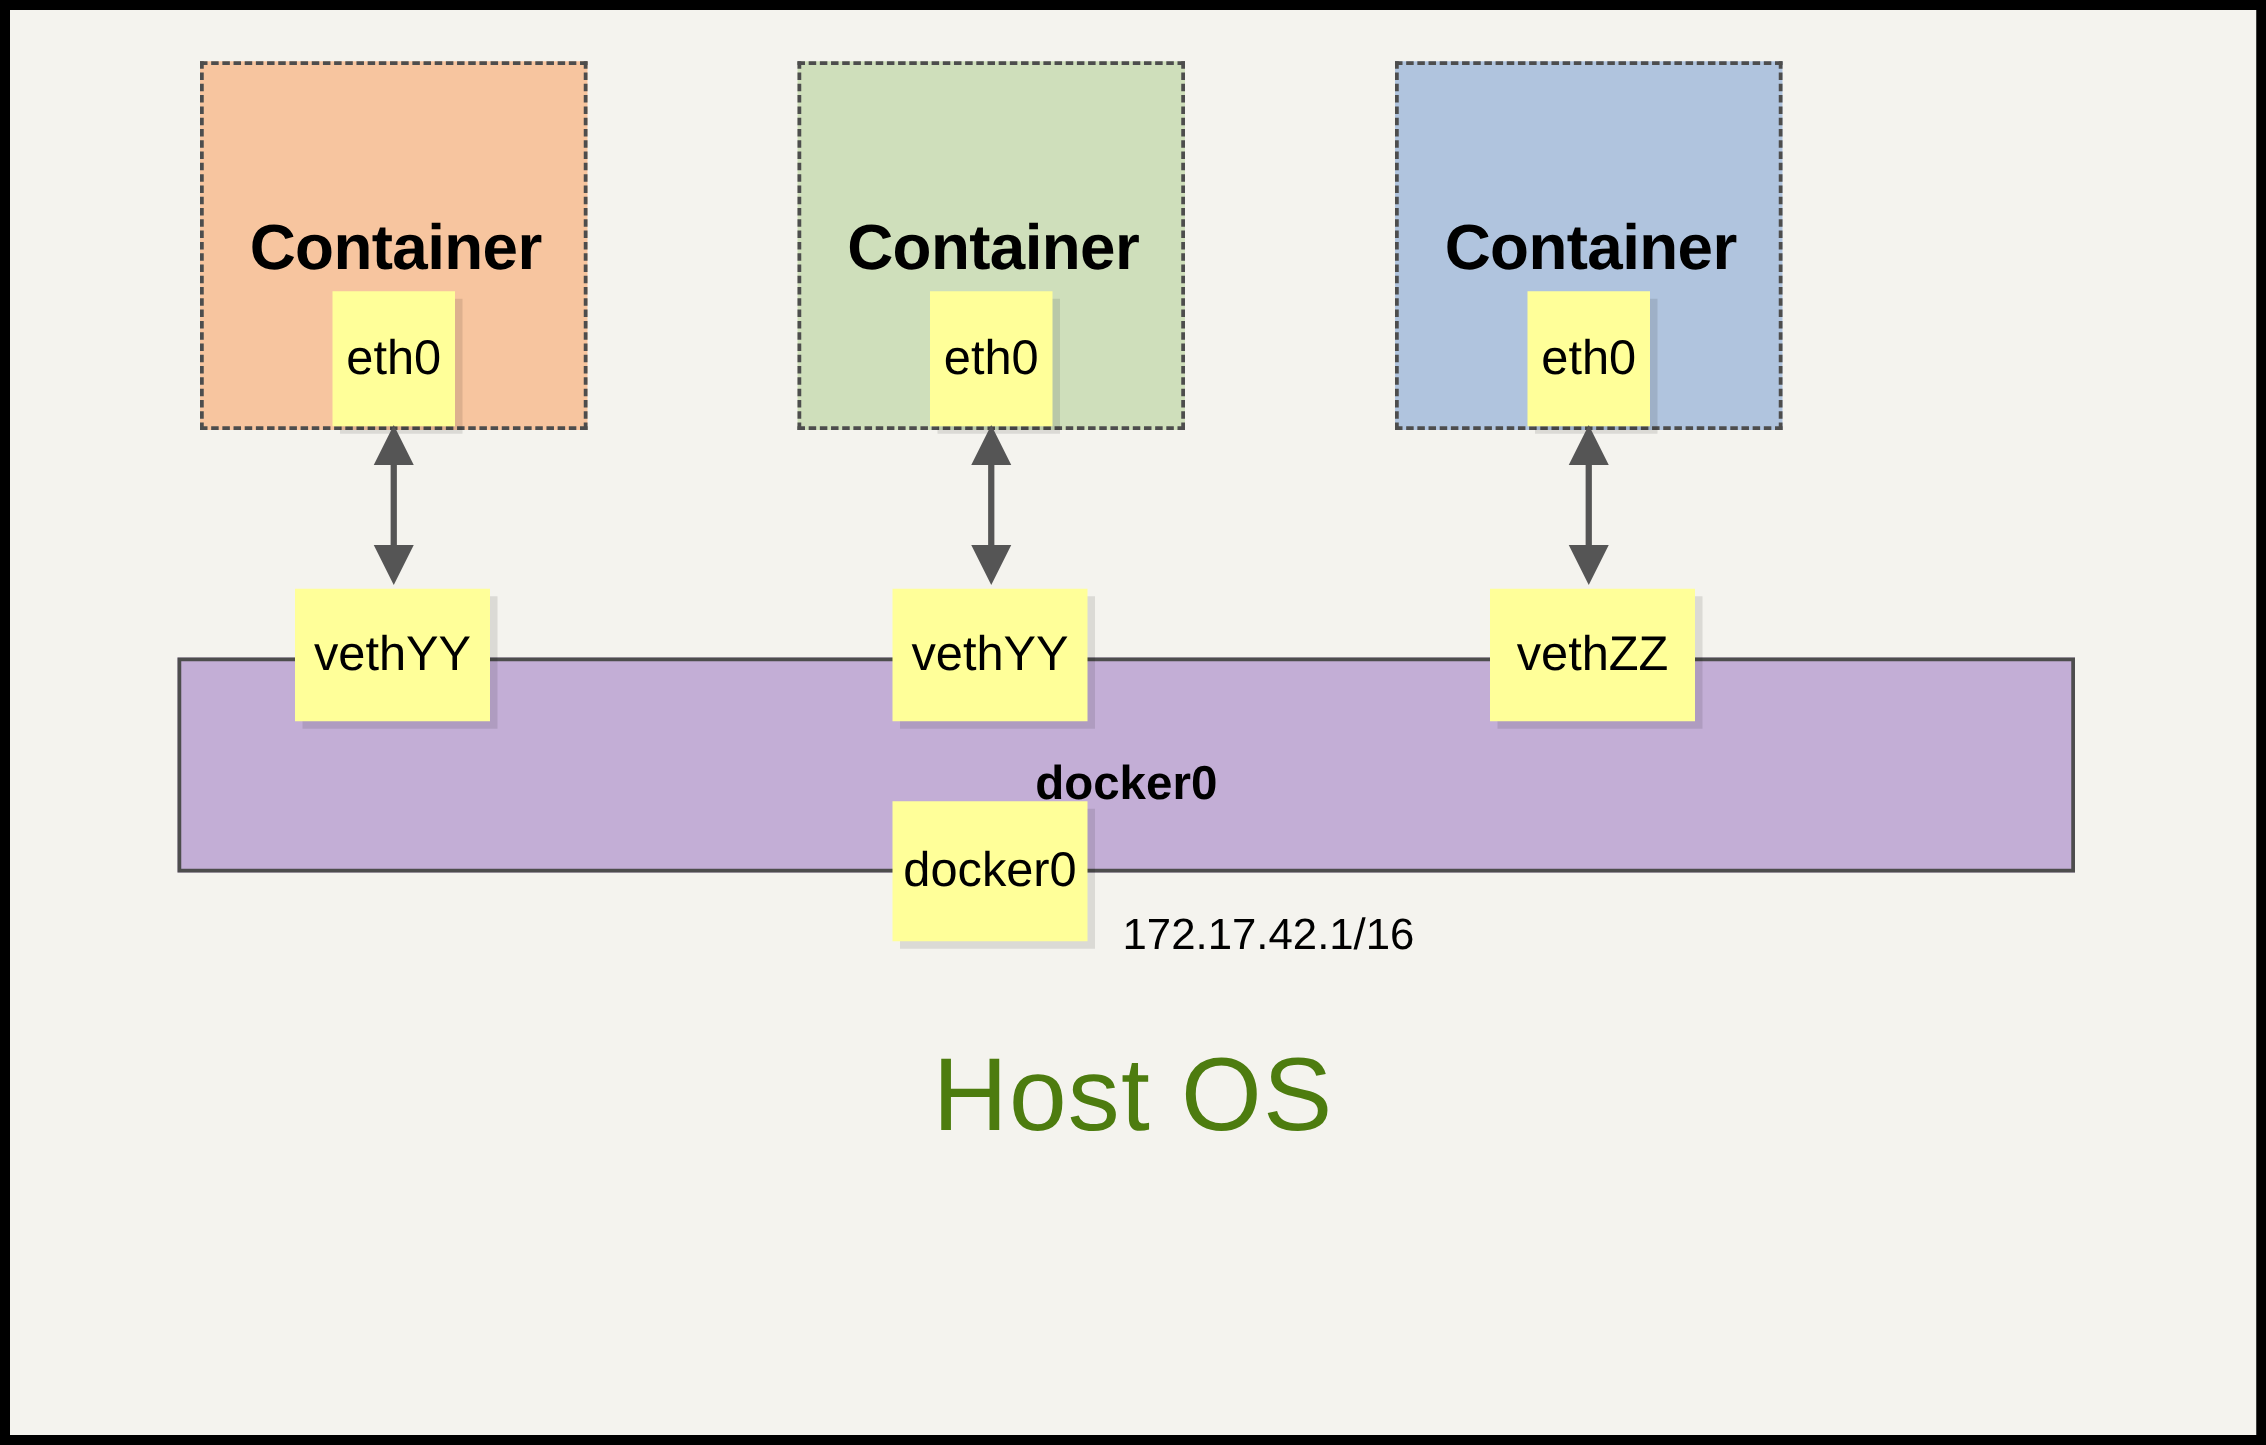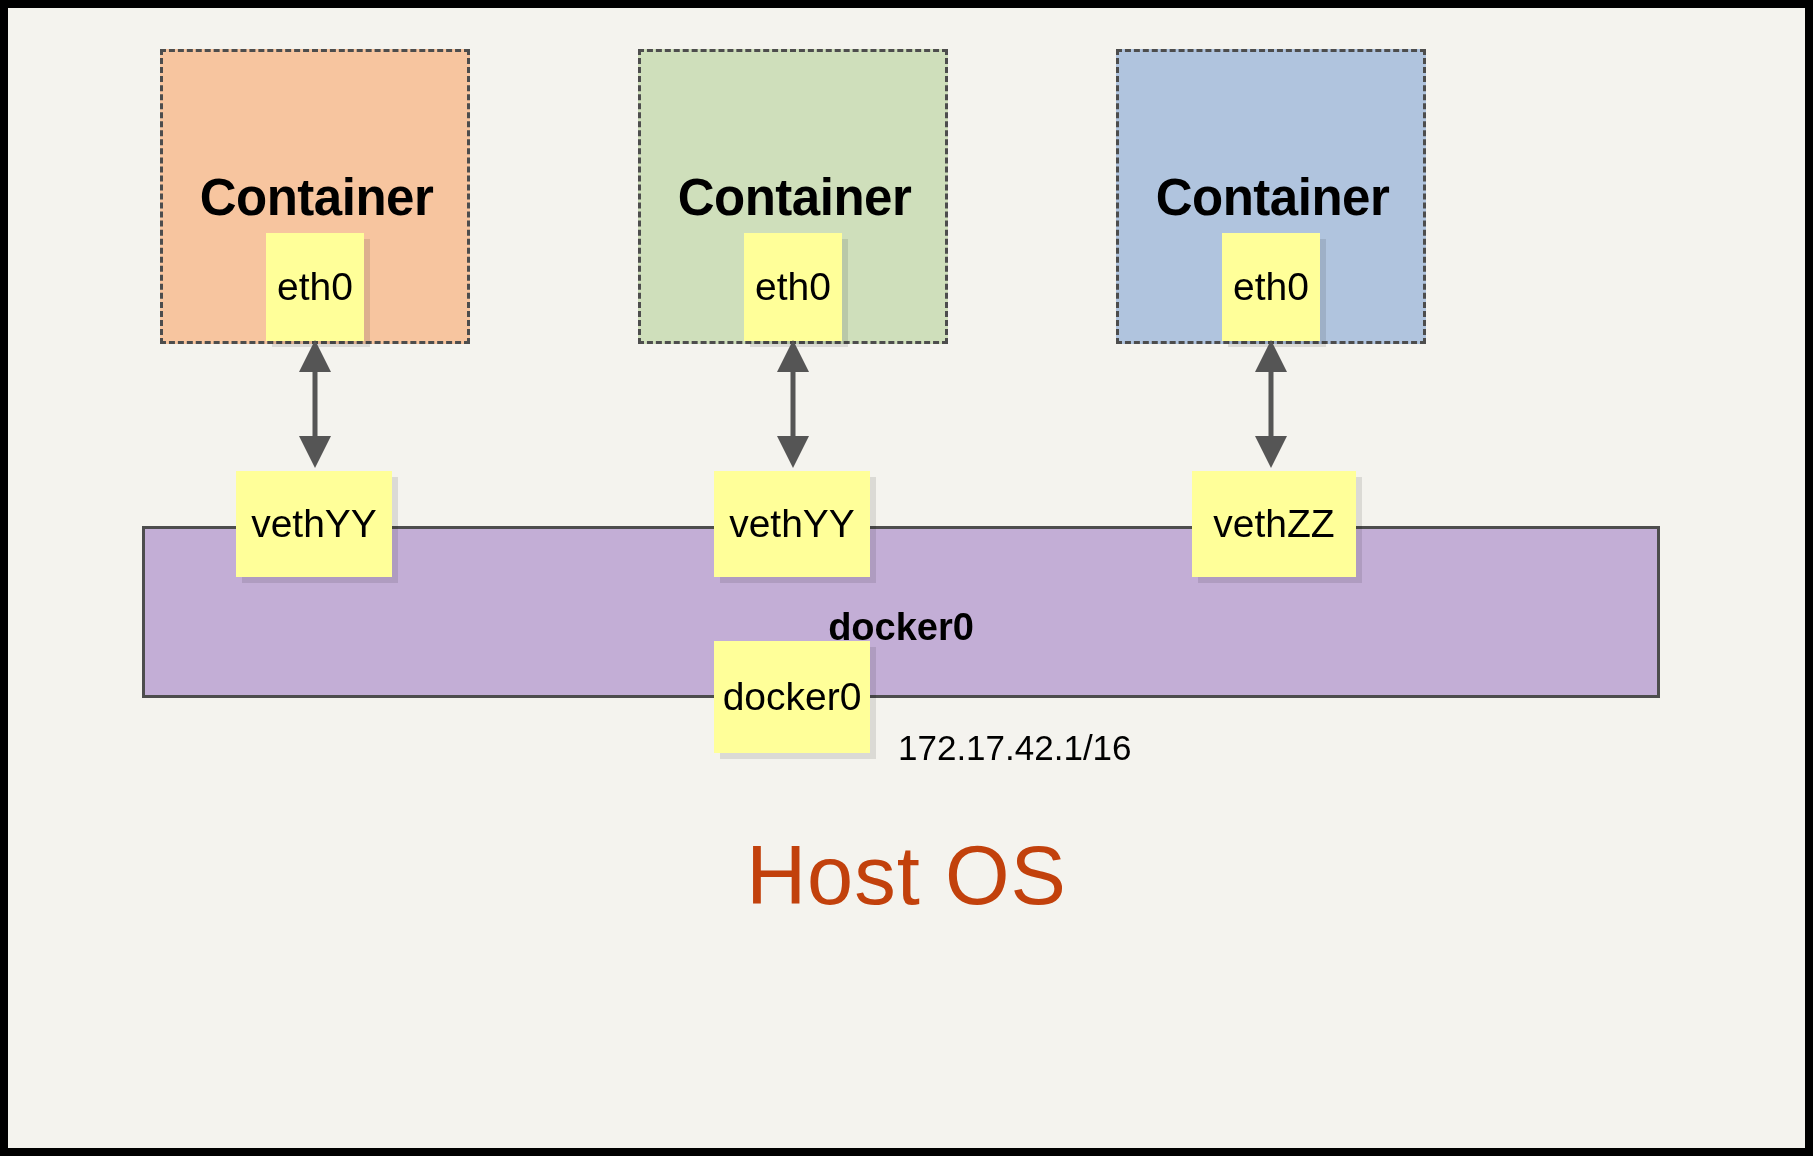--- a/index.html
+++ b/index.html
@@ -85,21 +85,21 @@
     white-space: nowrap;
   }
 
   
   #host-os-label {
     position: absolute;
     left: 0;
     right: 0;
     text-align: center;
     font-size: 83px;
-    color: #c2410c;
+    color: #4d7c0f;
     letter-spacing: 1px;
   }
 </style>
 </head>
 <body>
 
 <div id="canvas">
   <div id="stage">
 
     <div class="container-box" style="left:152px; top:41px; width:310px; height:295px; background:#f7c59f;">

